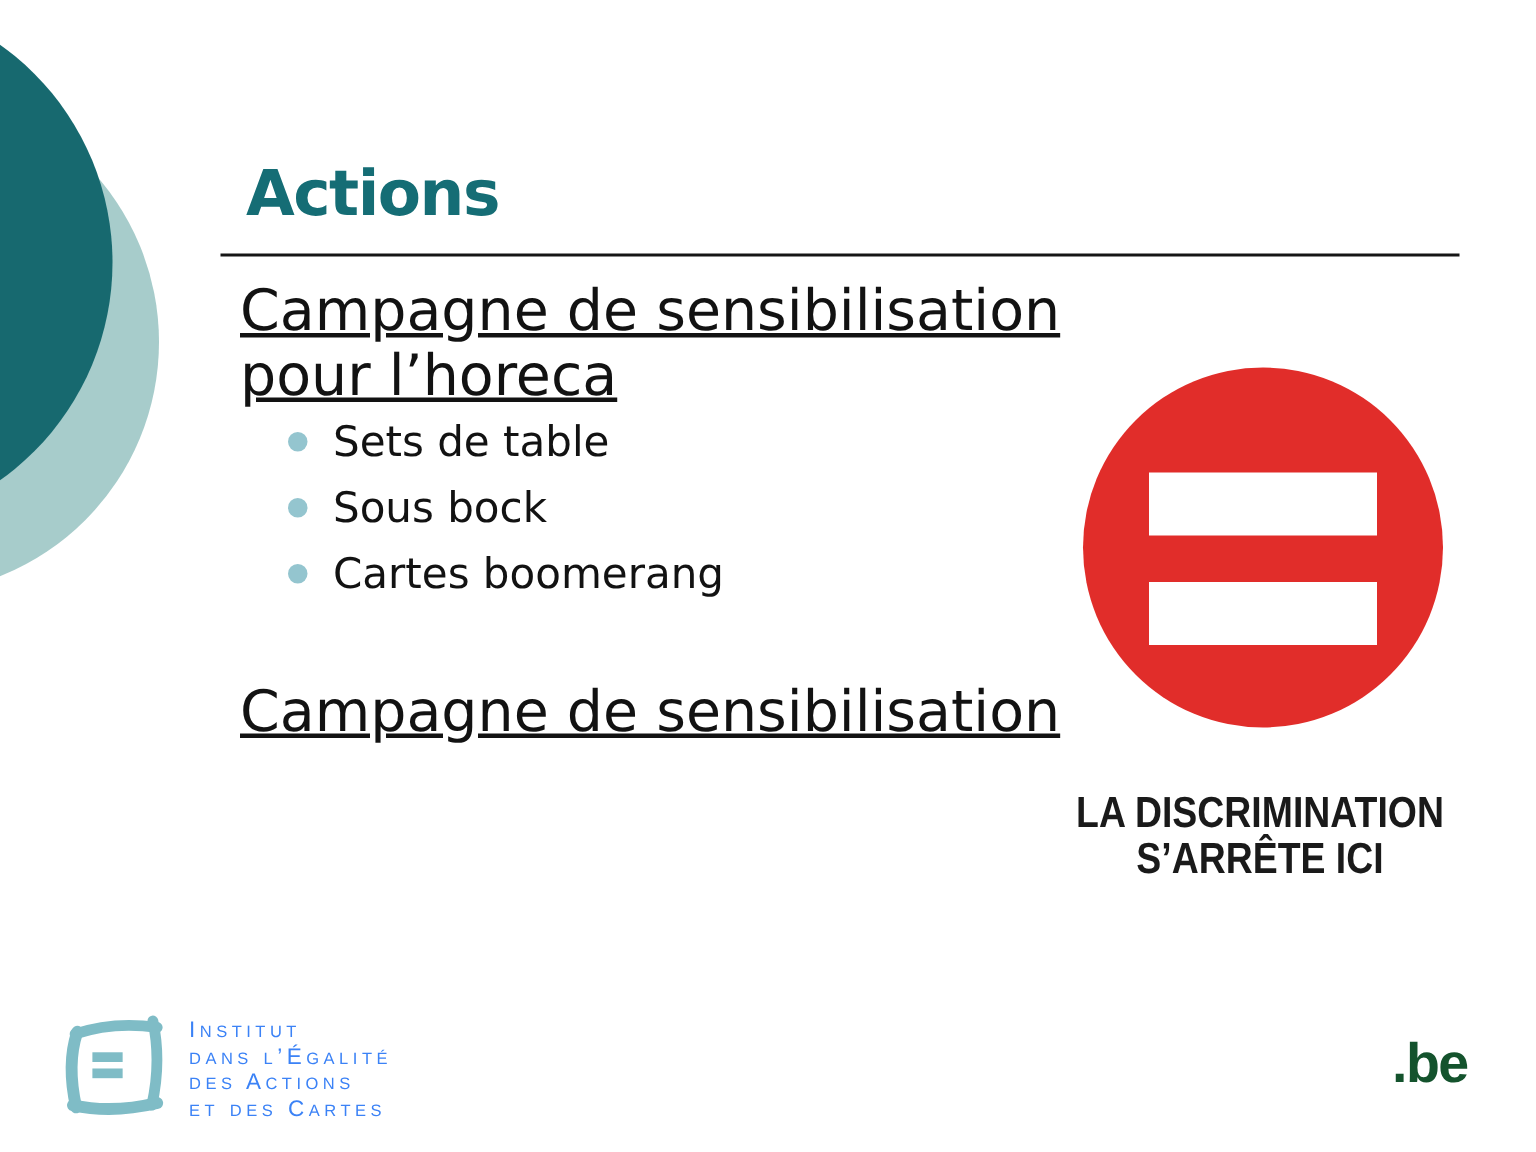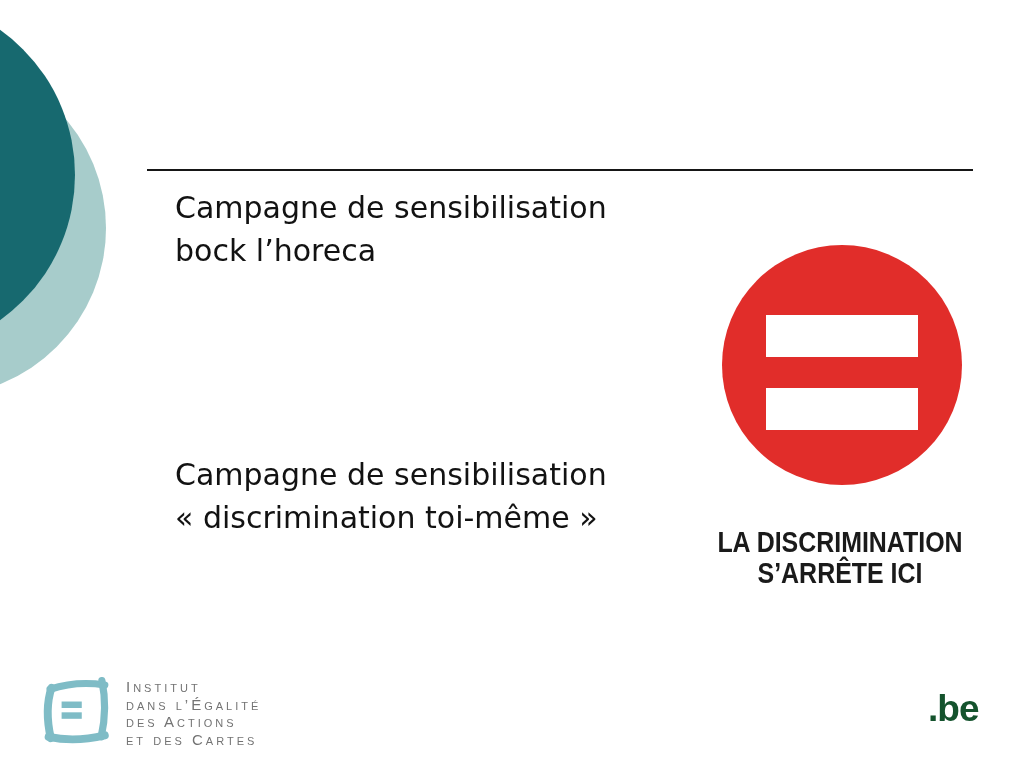--- a/index.html
+++ b/index.html
@@ -14,21 +14,21 @@
 
   
   .title{
     position:absolute;left:164px;top:104px;margin:0;
     font-size:42px;font-weight:bold;letter-spacing:-1px;color:#156d75;
     font-family:"DejaVu Sans",sans-serif;
   }
   .title-rule{position:absolute;left:147px;top:169px;width:826px;height:2px;background:#161616;}
 
   
-  .para{position:absolute;left:175px;font-size:30px;line-height:43px;white-space:nowrap;}
+  .para{position:absolute;left:160px;font-size:38px;line-height:43px;white-space:nowrap;text-decoration:underline;}
   .para-1{top:186px;}
   .para-2{top:453px;}
   .para .line{height:43px;}
 
   .bullet-list{position:absolute;left:192px;top:272px;}
   .bullet-item{display:flex;align-items:center;height:44px;}
   .bullet-dot{
     width:13px;height:13px;border-radius:50%;background:#94c5cf;
     margin-right:17px;flex:0 0 auto;
   }
@@ -50,49 +50,63 @@
     font-family:"Liberation Sans",sans-serif;letter-spacing:0;
   }
 
   
   .institute-logo{position:absolute;left:40px;top:670px;display:flex;}
   .frame-icon{width:72px;height:76px;}
   .institute-text{
     margin-left:14px;margin-top:8px;
     font-family:"Liberation Sans",sans-serif;
     font-variant:small-caps;letter-spacing:3px;
-    font-size:15px;line-height:17.5px;color:#737373;
+    font-size:15px;line-height:17.5px;color:#3b82f6;
   }
 
   
   .be-logo{
     position:absolute;left:928px;top:688px;
     font-family:"Liberation Sans",sans-serif;font-weight:bold;
     font-size:37px;color:#14532d;letter-spacing:-1px;
   }
 </style>
 </head>
 <body>
 
 <div class="slide">
 
   <div class="decor-circle decor-light"></div>
   <div class="decor-circle decor-dark"></div>
 
+  <h1 class="title">Actions</h1>
   <div class="title-rule"></div>
 
   <div class="para para-1">
     <div class="line">Campagne de sensibilisation</div>
-    <div class="line">bock l’horeca</div>
+    <div class="line">pour l’horeca</div>
   </div>
 
+  <div class="bullet-list">
+    <div class="bullet-item">
+      <span class="bullet-dot"></span>
+      <span class="bullet-text">Sets de table</span>
+    </div>
+    <div class="bullet-item">
+      <span class="bullet-dot"></span>
+      <span class="bullet-text">Sous bock</span>
+    </div>
+    <div class="bullet-item">
+      <span class="bullet-dot"></span>
+      <span class="bullet-text">Cartes boomerang</span>
+    </div>
+  </div>
 
   <div class="para para-2">
     <div class="line">Campagne de sensibilisation</div>
-    <div class="line">« discrimination toi-même »</div>
   </div>
 
   <div class="stop-sign">
     <div class="equals-bar top"></div>
     <div class="equals-bar bottom"></div>
   </div>
   <div class="stop-caption">
     <div>LA DISCRIMINATION</div>
     <div>S’ARRÊTE ICI</div>
   </div>

